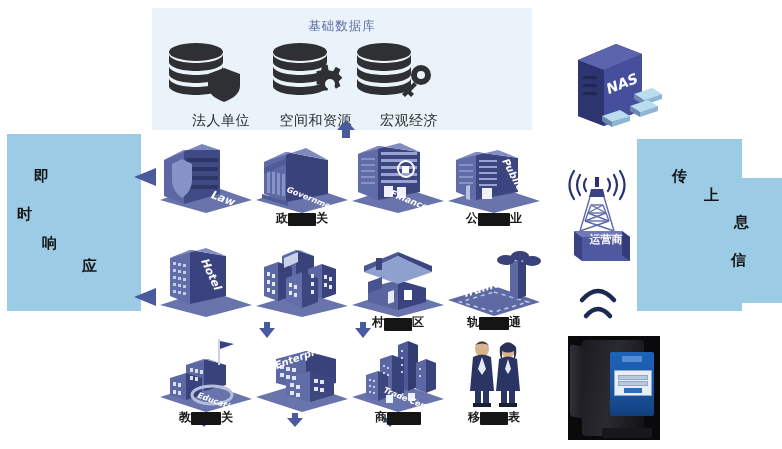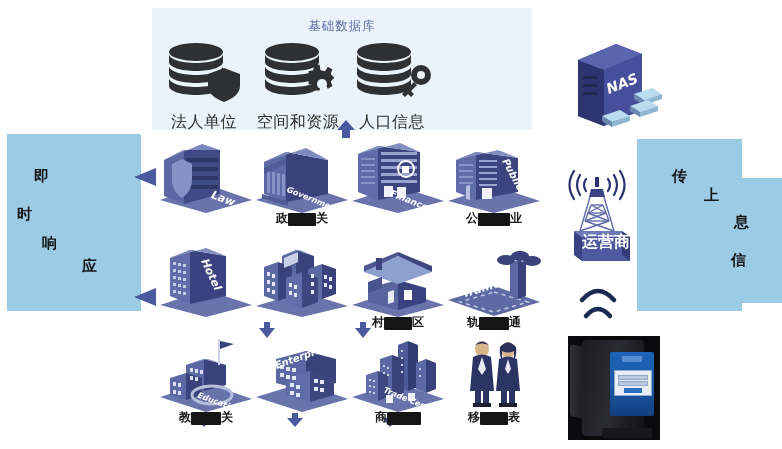--- a/index.html
+++ b/index.html
@@ -35,22 +35,22 @@
 
   
   .schar{
     position:absolute;font-size:15px;font-weight:bold;color:#141414;
     line-height:1;
   }
 
   
   .db-item{position:absolute;top:30px;width:92px;text-align:center;}
   .db-label{
-    position:absolute;left:0;top:74px;width:92px;text-align:center;
-    font-size:16px;color:#2d2d2d;letter-spacing:.5px;
+    position:absolute;left:0;top:74px;width:92px;text-align:right;
+    font-size:14px;color:#2d2d2d;letter-spacing:.5px;
   }
 
   
   .tile{position:absolute;width:100px;height:95px;}
   .tile .art{position:absolute;left:0;top:0;width:100px;height:75px;}
   .tile-label{
     position:absolute;left:0;top:72px;width:100px;text-align:center;
     font-size:12px;font-weight:bold;color:#1a1a1a;white-space:nowrap;
   }
   .redact{
@@ -113,21 +113,21 @@
           <ellipse cx="38" cy="14" rx="27" ry="9"></ellipse>
           <path d="M11 16 v8 c0 5 12 9 27 9 s27-4 27-9 v-8 c0 5-12 9-27 9 S11 21 11 16z"></path>
           <path d="M11 28 v8 c0 5 12 9 27 9 s27-4 27-9 v-8 c0 5-12 9-27 9 S11 33 11 28z"></path>
           <path d="M11 40 v8 c0 5 12 9 27 9 s27-4 27-9 v-8 c0 5-12 9-27 9 S11 45 11 40z"></path>
           <path d="M66 30 l16 6 v12 c0 8-8 13-16 16 -8-3-16-8-16-16 V36z"></path>
         </g>
       </svg>
       <div class="db-label">法人单位</div>
     </div>
 
-    <div class="db-item" style="left:100px;font-family:Liberation Mono, monospace;">
+    <div class="db-item" style="left:108px;font-family:Liberation Mono, monospace;">
       <svg width="92" height="70" viewBox="0 0 92 70">
         <g fill="#2f3033">
           <ellipse cx="40" cy="14" rx="27" ry="9"></ellipse>
           <path d="M13 16 v8 c0 5 12 9 27 9 s27-4 27-9 v-8 c0 5-12 9-27 9 S13 21 13 16z"></path>
           <path d="M13 28 v8 c0 5 12 9 27 9 s27-4 27-9 v-8 c0 5-12 9-27 9 S13 33 13 28z"></path>
           <path d="M13 40 v8 c0 5 12 9 27 9 s27-4 27-9 v-8 c0 5-12 9-27 9 S13 45 13 40z"></path>
           <path d="M68 34 l5-1 1-6 6 0 1 6 5 1 3-5 5 3 -2 5 4 4 -4 4 2 5 -5 3 -3-5 -5 1 -1 6 -6 0 -1-6 -5-1z" transform="translate(-6,2) scale(.92)"></path>
           <circle cx="70" cy="46" r="5" fill="#e9f3f9"></circle>
         </g>
       </svg>
@@ -139,21 +139,21 @@
         <g fill="#2f3033">
           <ellipse cx="38" cy="14" rx="27" ry="9"></ellipse>
           <path d="M11 16 v8 c0 5 12 9 27 9 s27-4 27-9 v-8 c0 5-12 9-27 9 S11 21 11 16z"></path>
           <path d="M11 28 v8 c0 5 12 9 27 9 s27-4 27-9 v-8 c0 5-12 9-27 9 S11 33 11 28z"></path>
           <path d="M11 40 v8 c0 5 12 9 27 9 s27-4 27-9 v-8 c0 5-12 9-27 9 S11 45 11 40z"></path>
           <circle cx="75" cy="37" r="10"></circle>
           <circle cx="75" cy="37" r="4" fill="#e9f3f9"></circle>
           <path d="M68 44 l-12 12 3 3 3-3 3 3 3-3 -3-3 6-6z"></path>
         </g>
       </svg>
-      <div class="db-label">人口信息</div>
+      <div class="db-label">宏观经济</div>
     </div>
 
   </div>
 
   <div class="panel panel-left"></div>
   <div class="schar" style="left:34px;top:169px;">即</div>
   <div class="schar" style="left:17px;top:207px;">时</div>
   <div class="schar" style="left:42px;top:236px;">响</div>
   <div class="schar" style="left:82px;top:259px;">应</div>
 
@@ -346,21 +346,21 @@
         <rect x="59" y="48" width="3" height="4"></rect>
         <rect x="72" y="33" width="3" height="4"></rect>
           <rect x="77" y="35" width="3" height="4"></rect>
         <rect x="72" y="41" width="3" height="4"></rect>
           <rect x="77" y="43" width="3" height="4"></rect>
       </g>
       <polygon points="32,16 46,10 46,20 32,26" fill="#c9d1e8"></polygon>
     </svg>
   </div>
 
-  <div class="tile" style="left:348px;top:242px;">
+  <div class="tile" style="left:348px;top:242px;font-family:Liberation Mono, monospace;">
     <svg class="art" viewBox="0 0 100 75">
       <polygon points="50,48 96,63 50,75 4,63" fill="#6874ab"></polygon>
       <polygon points="50,38 78,46 78,60 50,68" fill="#3a4380"></polygon>
       <polygon points="50,38 50,68 20,60 20,46" fill="#59659f"></polygon>
       <polygon points="50,14 84,30 50,42 16,30" fill="#8da0ce"></polygon>
       <polygon points="50,14 16,30 16,24 50,10" fill="#4c5794"></polygon>
       <polygon points="50,14 84,30 84,24 50,10" fill="#3c4580"></polygon>
       <rect x="28" y="16" width="6" height="12" fill="#3c4580"></rect>
       <rect x="56" y="48" width="8" height="10" fill="#ffffff"></rect>
       <polygon points="40,50 46,48 46,60 40,62" fill="#e8ecf6"></polygon>
@@ -565,21 +565,21 @@
           <path d="M50 50 L29 58"></path>
         <path d="M29 58 L58 68"></path>
           <path d="M53 58 L24 68"></path>
       </g>
       <polygon points="18,68 66,68 74,74 26,74" fill="#6e79b9"></polygon>
       <polygon points="18,68 18,92 26,98 26,74" fill="#3a4283"></polygon>
       <rect x="26" y="74" width="48" height="24" fill="#4e59a0"></rect>
       <polygon points="74,74 74,98 26,98 26,74" fill="#4e59a0"></polygon>
       <polygon points="66,68 74,74 74,98 66,92" fill="#333b78"></polygon>
     </svg>
-    <div class="dev-cap" style="left:22px;top:69px;width:56px;font-size:16px;color:#ffffff;">运营商</div>
+    <div class="dev-cap" style="left:22px;top:69px;width:56px;font-size:11px;color:#ffffff;">运营商</div>
   </div>
 
   <div class="dev" style="left:576px;top:282px;width:52px;height:44px;">
     <svg width="52" height="44" viewBox="0 0 52 44">
       <g fill="none" stroke="#1b2a52" stroke-width="4.5" stroke-linecap="round">
         <path d="M6 18 q16-18 32 0"></path>
         <path d="M10 34 q12-14 24 0"></path>
       </g>
     </svg>
   </div>

